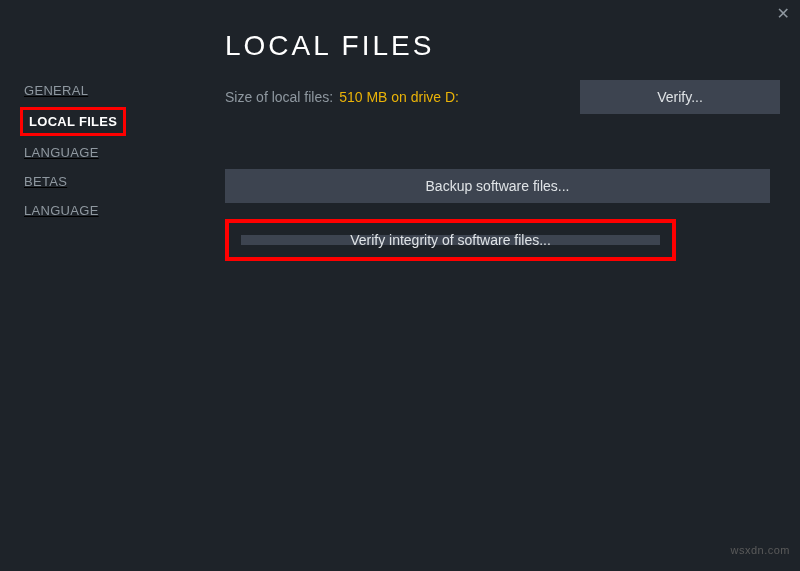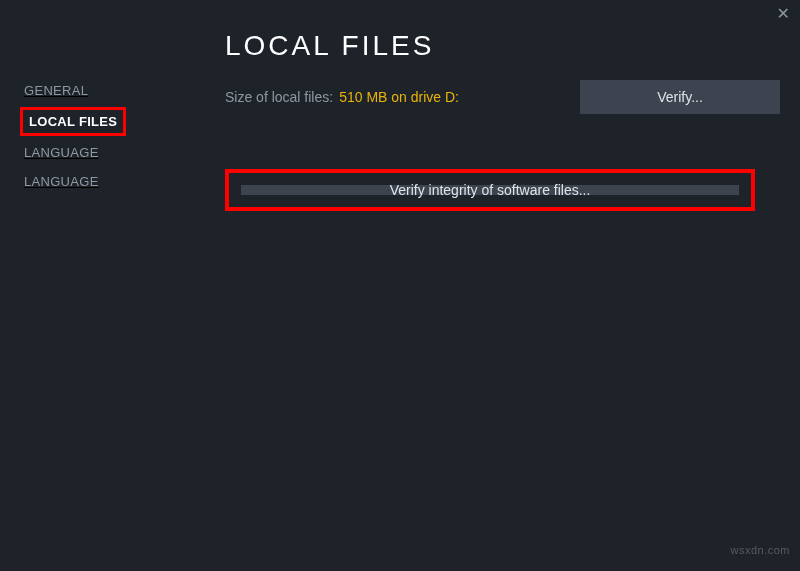--- a/index.html
+++ b/index.html
@@ -93,21 +93,21 @@
       height: 34px;
       background: #3d4450;
       color: #dfe3e6;
       border: none;
       font-size: 14px;
       margin-bottom: 16px;
       cursor: pointer;
     }
     .action-button.highlight-wrap {
       border: 4px solid #ff0000;
-      width: 530px;
+      width: 451px;
       height: 42px;
       padding: 12px;
       background: transparent;
       margin-bottom: 16px;
     }
     .action-button.highlight-wrap .inner {
       width: 100%;
       height: 100%;
       background: #3d4450;
       color: #dfe3e6;
@@ -129,32 +129,34 @@
   </style>
 </head>
 <body>
 
 <div class="close-btn">✕</div>
 
 <div class="sidebar">
   <div class="sidebar-item">GENERAL</div>
   <div class="sidebar-item active highlight">LOCAL FILES</div>
   <div class="sidebar-item">LANGUAGE</div>
+  <div class="sidebar-item">BETAS</div>
   <div class="sidebar-item">LANGUAGE</div>
 </div>
 
 <div class="main">
   <h1 class="page-title">LOCAL FILES</h1>
 
   <div class="info-row">
     <span class="info-label">Size of local files:</span>
     <span class="info-value">510 MB on drive D:</span>
     <button class="browse-btn">Verify...</button>
   </div>
 
+  <button class="action-button">Backup software files...</button>
 
   <div class="action-button highlight-wrap">
     <button class="inner">Verify integrity of software files...</button>
   </div>
 
 </div>
 
 <div class="watermark">wsxdn.com</div>
 
 </body></html>

